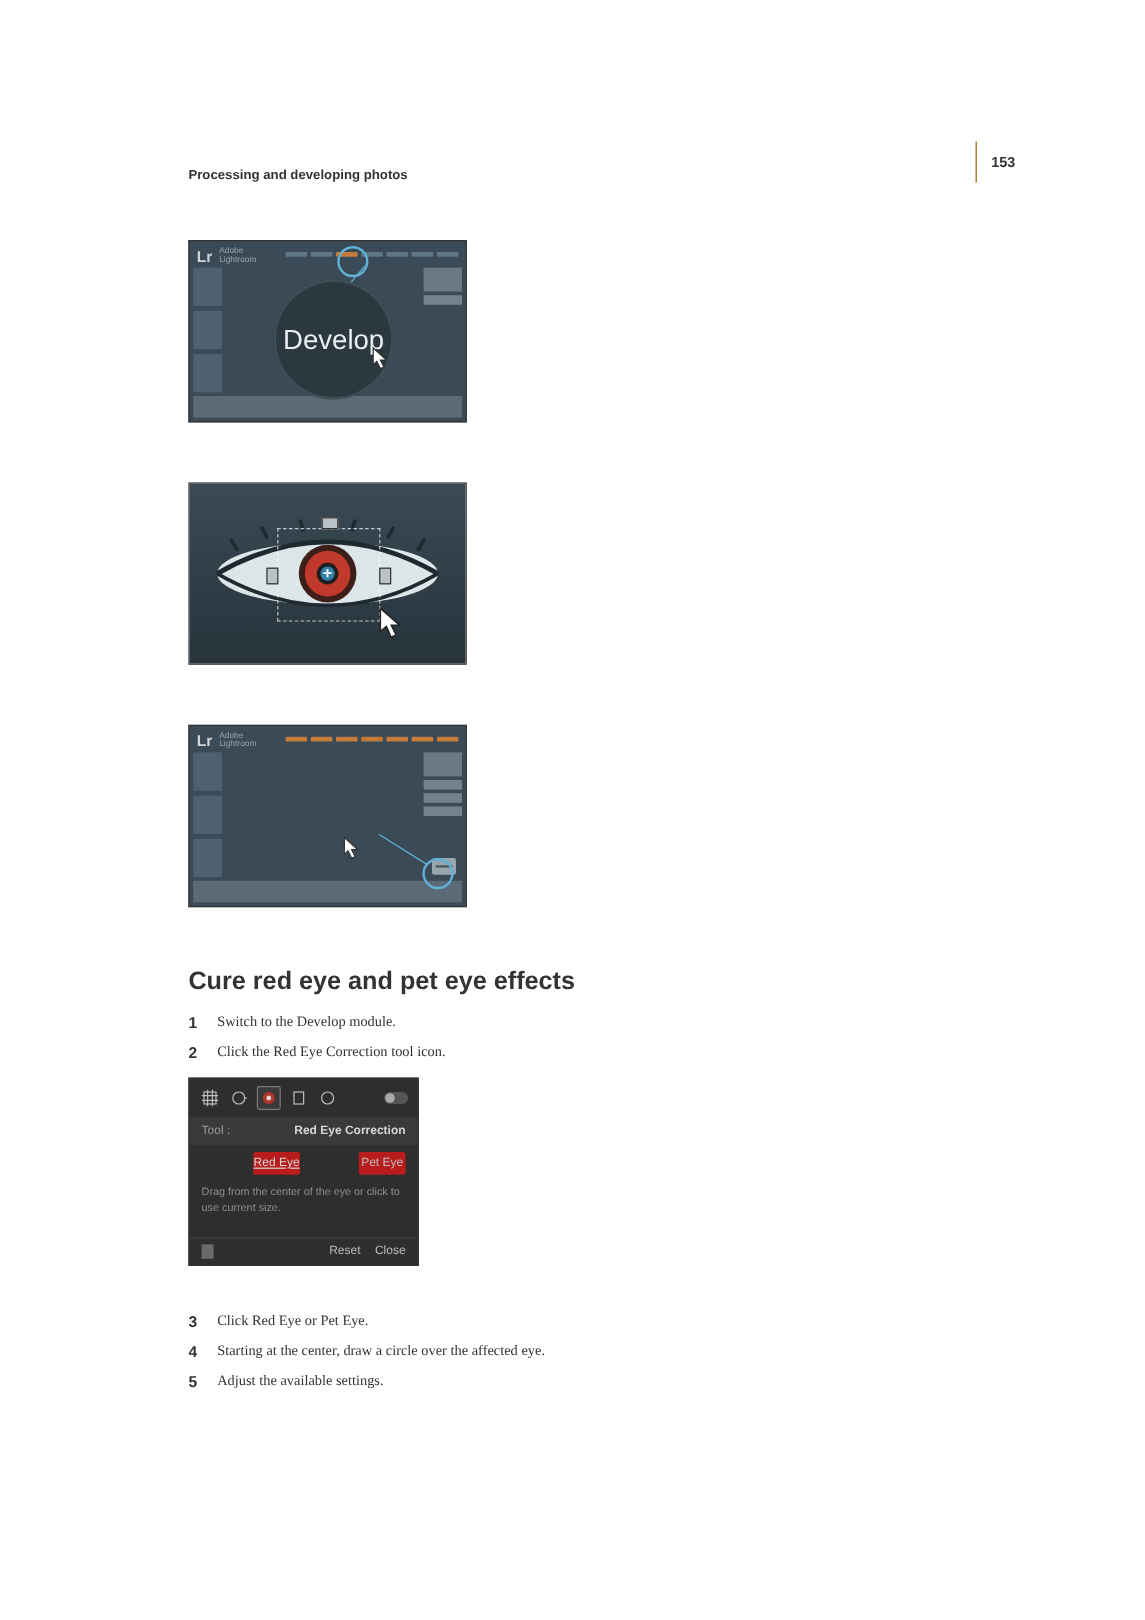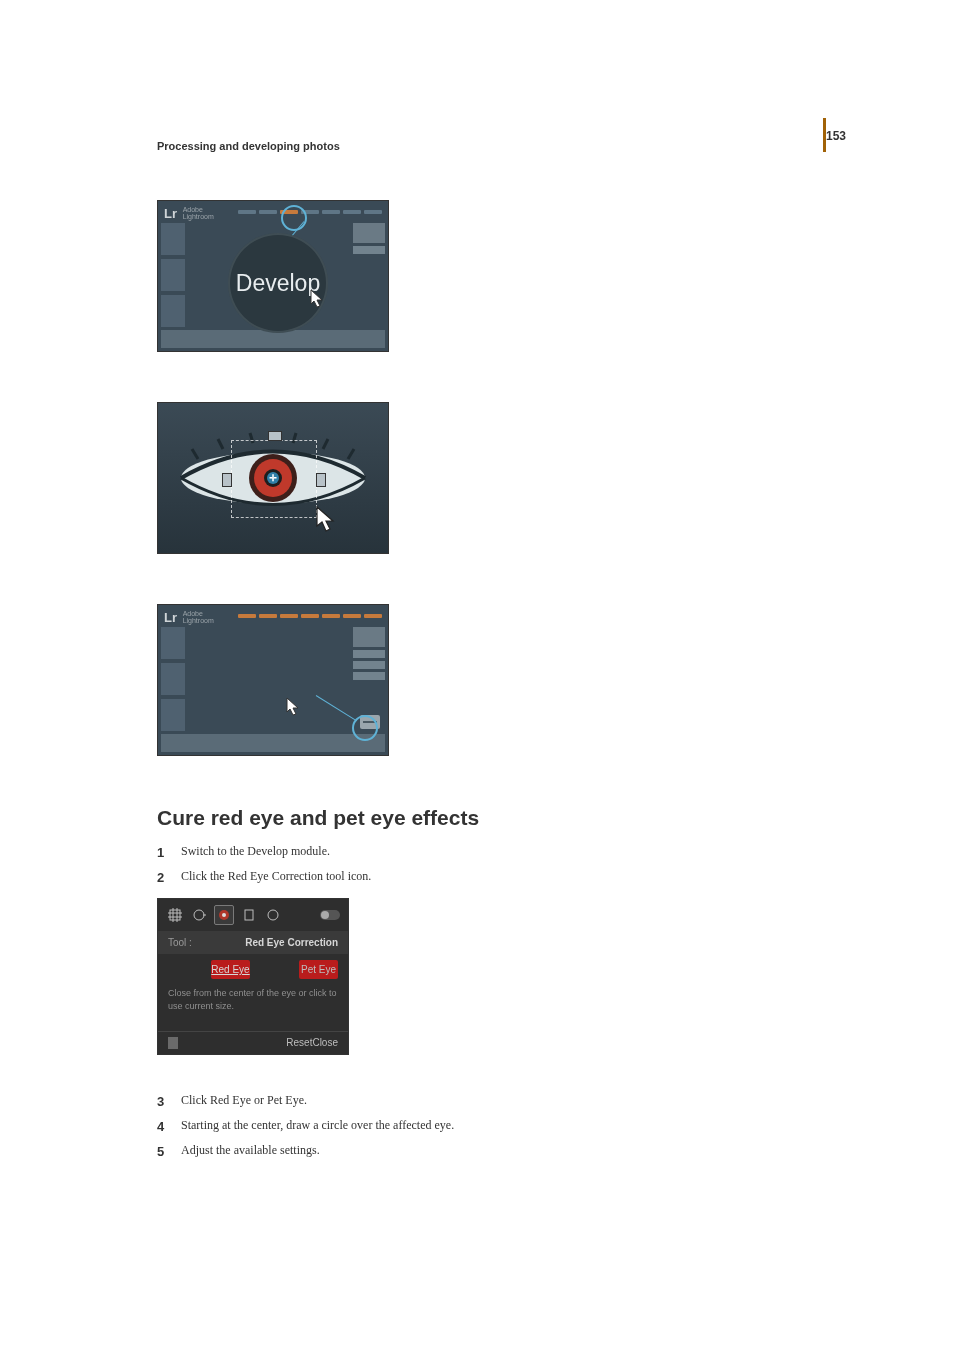--- a/index.html
+++ b/index.html
@@ -12,22 +12,22 @@
   }
   .page {
     position: relative;
     width: 954px;
     height: 1350px;
   }
   .page-number-wrap {
     position: absolute;
     top: 118px;
     right: 108px;
-    border-left: 3px solid #a16207;
-    padding: 8px 0 8px 0;
+    border-left: 1px solid #a16207;
+    padding: 8px 0 8px 12px;
     text-align: center;
   }
   .page-number {
     font-family: "Myriad Pro", Arial, sans-serif;
     font-weight: 700;
     font-size: 12px;
     color: #333;
   }
   .running-head {
     position: absolute;
@@ -287,21 +287,21 @@
     align-items: center;
     justify-content: space-between;
     font-size: 10px;
     color: #bdbdbd;
   }
   .tool-footer .sw {
     width: 10px; height: 12px;
     background: #6a6a6a;
     display: inline-block;
   }
-  .tool-footer .right { display: flex; }
+  .tool-footer .right { display: flex; gap: 12px; }
   .footer-updated {
     position: absolute;
     left: 0; width: 954px;
     bottom: 120px;
     text-align: center;
     font-family: "Myriad Pro", Arial, sans-serif;
     font-weight: 700;
     font-size: 12px;
     color: #808080;
   }
@@ -488,21 +488,21 @@
         <div class="toggle"></div>
       </div>
       <div class="tool-header">
         <span class="label">Tool :</span>
         <span class="title">Red Eye Correction</span>
       </div>
       <div class="tool-tabs">
         <div class="tab active">Red Eye</div>
         <div class="tab">Pet Eye</div>
       </div>
-      <div class="tool-hint">Close from the center of the eye or click to use current size.</div>
+      <div class="tool-hint">Drag from the center of the eye or click to use current size.</div>
       <div class="tool-footer">
         <span class="sw"></span>
         <span class="right">
           <span>Reset</span>
           <span>Close</span>
         </span>
       </div>
     </div>
 
     <ol class="steps" start="3" style="counter-reset: step 2;">

